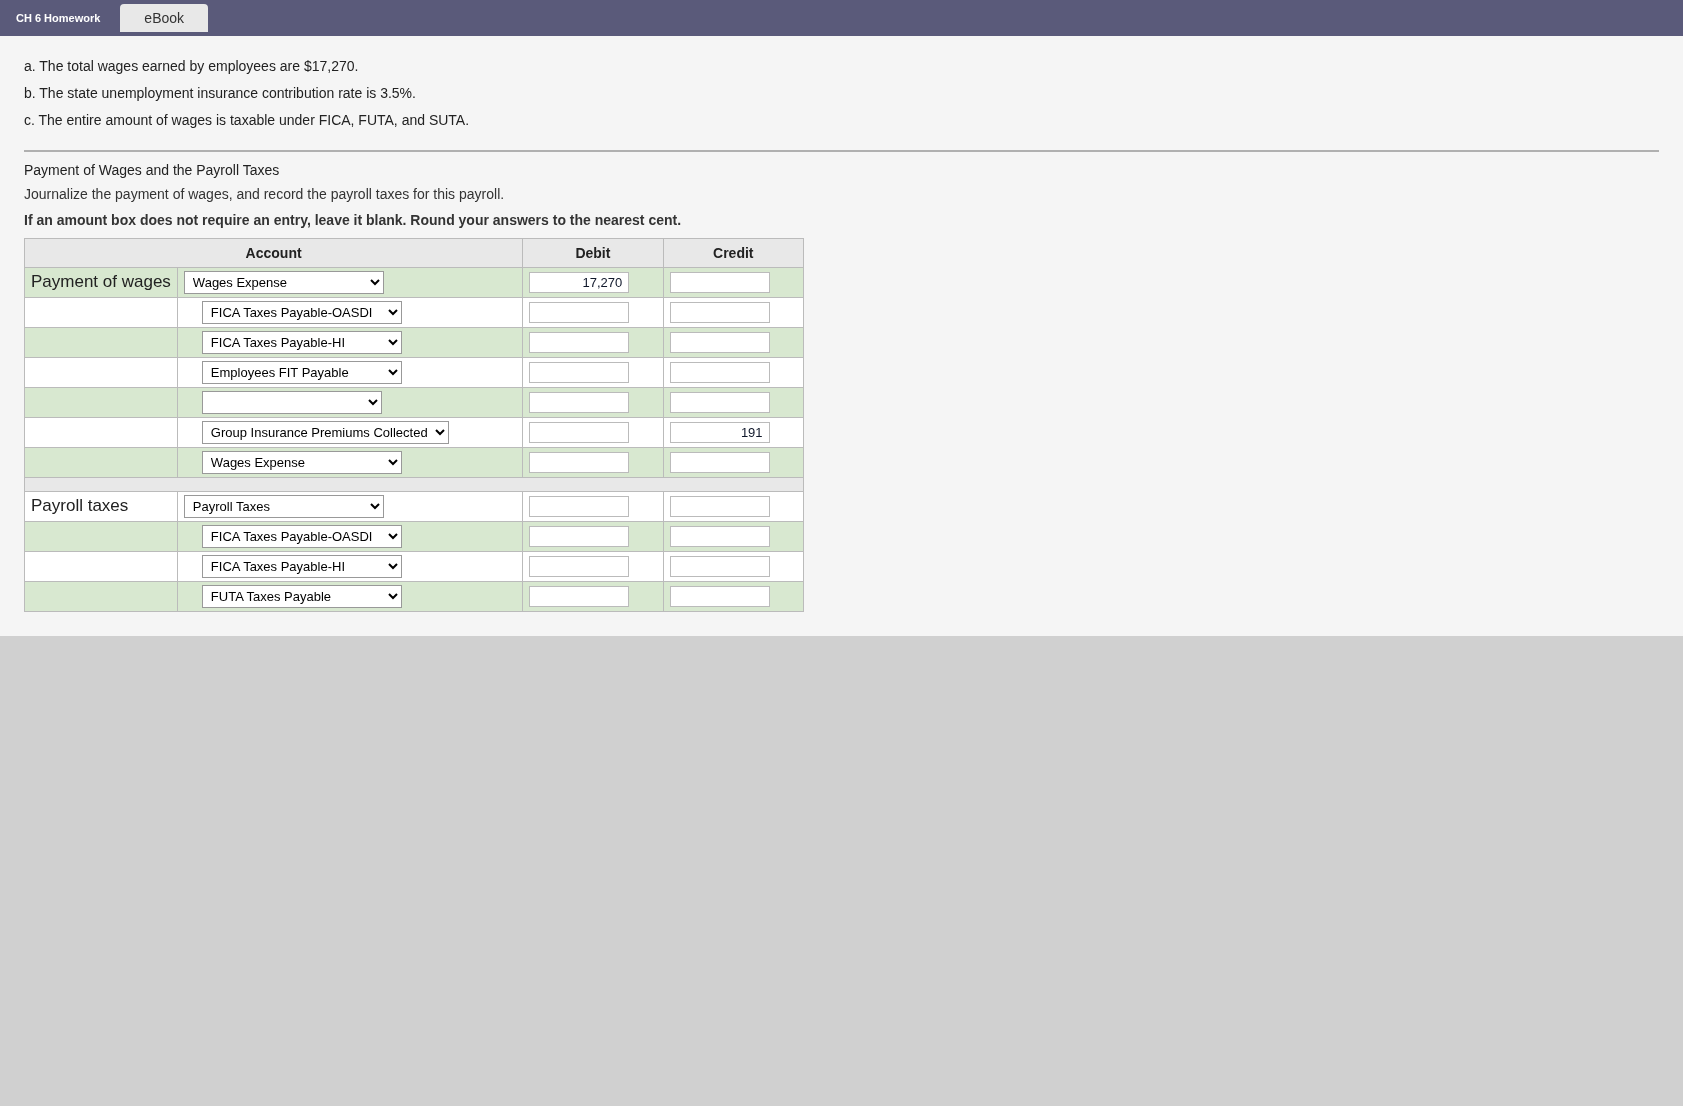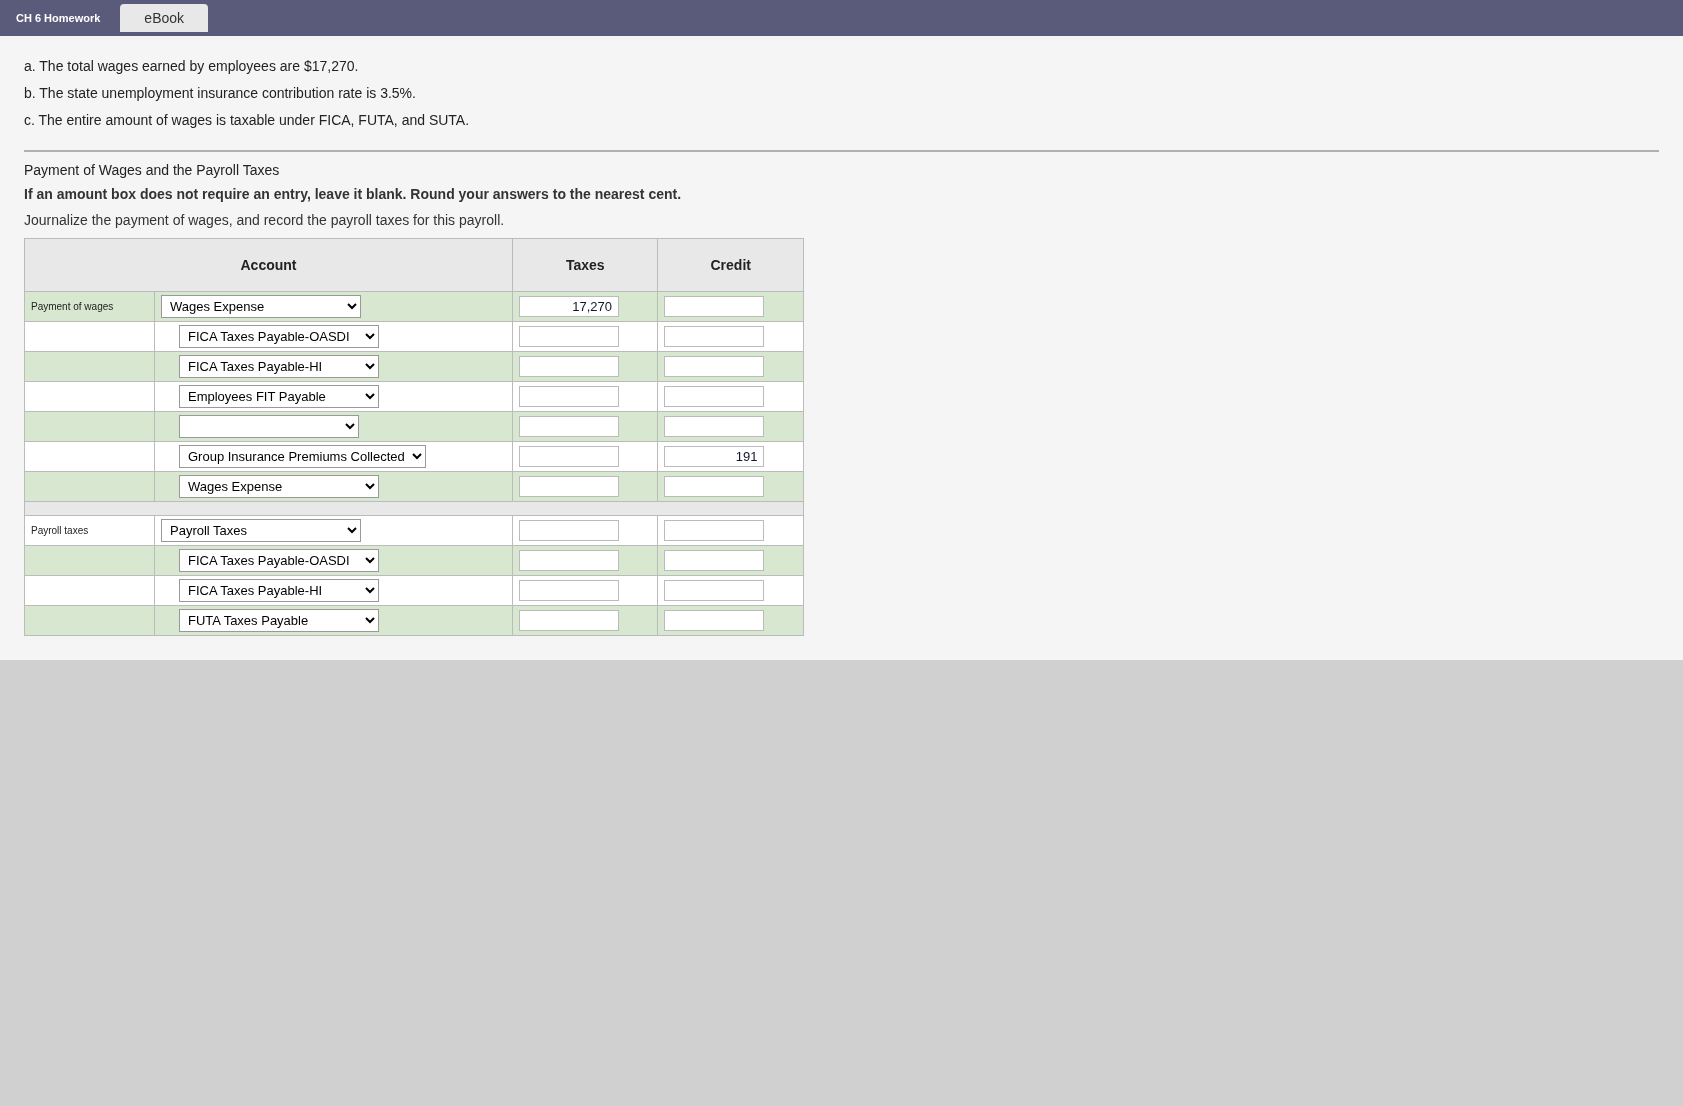--- a/index.html
+++ b/index.html
@@ -59,21 +59,21 @@
     .bold { font-weight: bold; }
     .journal-table {
       border-collapse: collapse;
       width: 780px;
       background: #fff;
       margin-top: 8px;
     }
     .journal-table th {
       background: #e8e8e8;
       border: 1px solid #bbb;
-      padding: 18px 12px;
+      padding: 6px 12px;
       text-align: center;
       font-weight: bold;
       font-size: 14px;
     }
     .journal-table td {
       border: 1px solid #bbb;
       padding: 3px 6px;
       vertical-align: middle;
     }
     .account-select {
@@ -93,21 +93,21 @@
       width: 100px;
       text-align: right;
     }
     .amount-input.filled {
       color: #0f172a;
     }
     .label-col {
       background: #f0f0f0;
       border: 1px solid #bbb;
       padding: 4px 8px;
-      font-size: 10px;
+      font-size: 17px;
       white-space: nowrap;
     }
     
     tr.row-green td { background: #d8e8d0; }
     tr.row-white td { background: #fff; }
   </style>
 </head>
 <body>
 
 <div class="header-bar">
@@ -120,28 +120,28 @@
   <div class="info-block">
     <p>a. The total wages earned by employees are $17,270.</p>
     <p>b. The state unemployment insurance contribution rate is 3.5%.</p>
     <p>c. The entire amount of wages is taxable under FICA, FUTA, and SUTA.</p>
   </div>
 
   <hr class="divider">
 
   <div class="section-title">Payment of Wages and the Payroll Taxes</div>
 
+  <div class="instructions">Journalize the payment of wages, and record the payroll taxes for this payroll.</div>
   <div class="instructions bold">If an amount box does not require an entry, leave it blank. Round your answers to the nearest cent.</div>
-  <div class="instructions">Journalize the payment of wages, and record the payroll taxes for this payroll.</div>
 
   <table class="journal-table">
     <thead>
       <tr>
         <th colspan="2" style="text-align:center;">Account</th>
-        <th>Taxes</th>
+        <th>Debit</th>
         <th>Credit</th>
       </tr>
     </thead>
     <tbody>
 
       <tr class="row-green">
         <td class="label-col" style="width:130px;">Payment of wages</td>
         <td style="background:#d8e8d0;">
           <select class="account-select">
             <option>Wages Expense</option>

